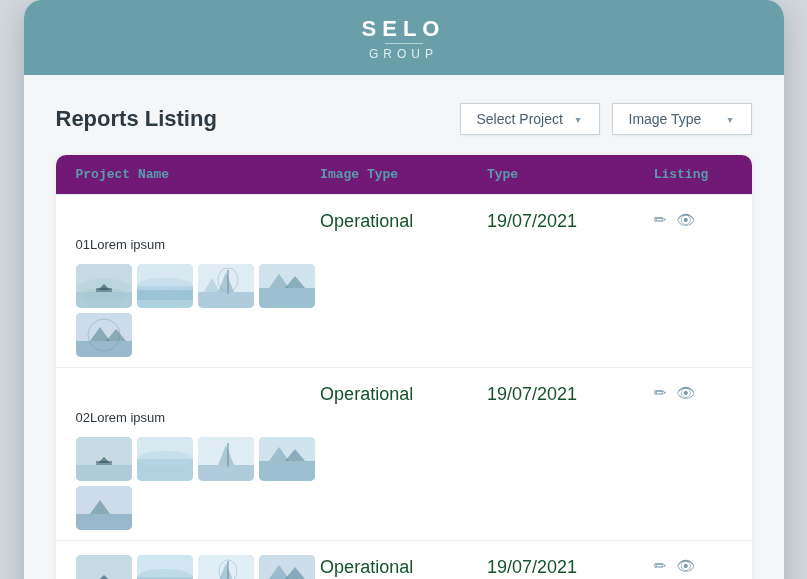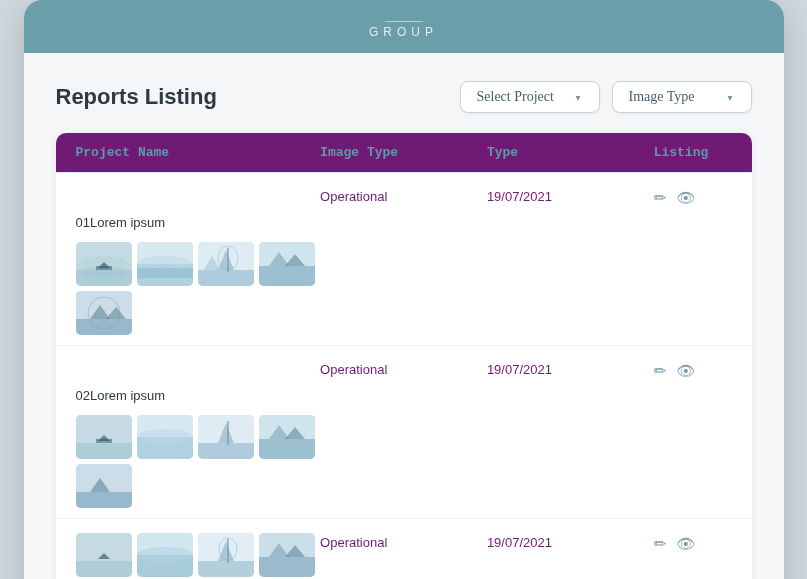--- a/index.html
+++ b/index.html
@@ -60,29 +60,28 @@
     .filters {
       display: flex;
       gap: 12px;
     }
     .dropdown-btn {
       display: flex;
       align-items: center;
       gap: 8px;
       padding: 7px 18px 7px 16px;
       border: 1.5px solid #c8d4da;
-      border-radius: 8px;
+      border-radius: 0;
       background: #fff;
       color: #4a6070;
       font-size: 14px;
       cursor: pointer;
       min-width: 140px;
       justify-content: space-between;
       box-shadow: 0 1px 3px rgba(0,0,0,0.06);
-      font-family: Liberation Serif, serif;
     }
     .dropdown-btn .chevron {
       font-size: 10px;
       color: #7a9aaa;
     }
     .table-container {
       background: #fff;
       border-radius: 10px;
       box-shadow: 0 1px 6px rgba(0,0,0,0.07);
       overflow: hidden;
@@ -132,42 +131,43 @@
       border-radius: 5px;
       overflow: hidden;
       background: #b8cdd8;
       position: relative;
     }
     .thumb svg {
       width: 100%;
       height: 100%;
     }
     .cell-value {
-      font-size: 13px;
-      color: #701a75;
+      font-size: 18px;
+      color: #14532d;
       padding-top: 2px;
     }
     .action-cell {
       display: flex;
       gap: 10px;
       align-items: flex-start;
       padding-top: 2px;
     }
     .action-icon {
       color: #7a9aaa;
       font-size: 15px;
       cursor: pointer;
     }
   </style>
 </head>
 <body>
 
 <div class="window">
 
   <div class="header">
+    <div class="logo-selo">SELO</div>
     <div class="logo-line"></div>
     <div class="logo-group">GROUP</div>
   </div>
 
   <div class="content">
 
     <div class="top-bar">
       <h1 class="page-title">Reports Listing</h1>
       <div class="filters">
         <button class="dropdown-btn">

